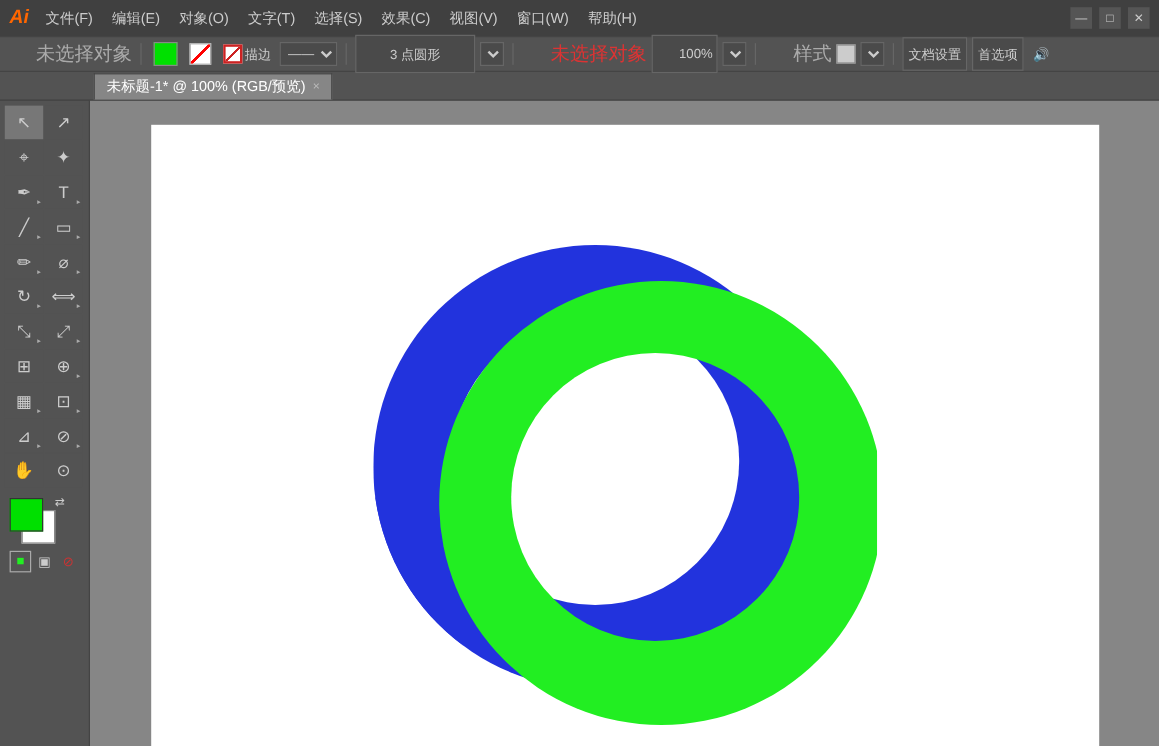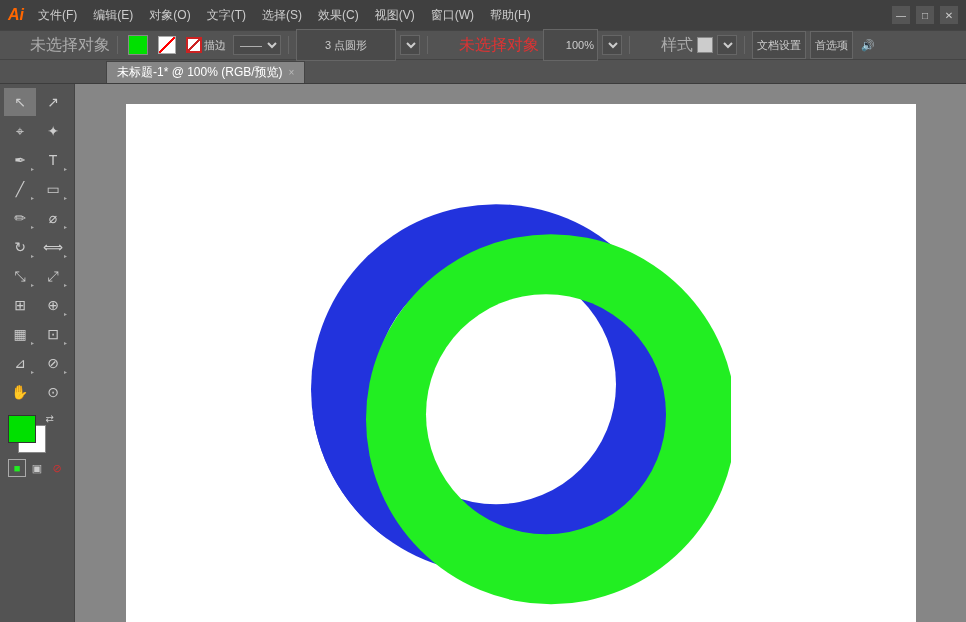--- a/index.html
+++ b/index.html
@@ -120,21 +120,21 @@
     .tab {
       height: 22px;
       background: #686868;
       border: 1px solid #444;
       border-bottom: none;
       padding: 0 10px;
       display: flex; align-items: center; gap: 6px;
       font-size: 12px; color: #ddd;
       cursor: pointer;
     }
-    .tab.active { background: #868686; color: #fff; margin-left: 28px; }
+    .tab.active { background: #868686; color: #fff; }
     .tab .close-x { font-size: 10px; color: #bbb; }
 
     
     #main-layout {
       display: flex;
       height: calc(622px - 30px - 30px - 24px);
       background: #535353;
     }
 
     

